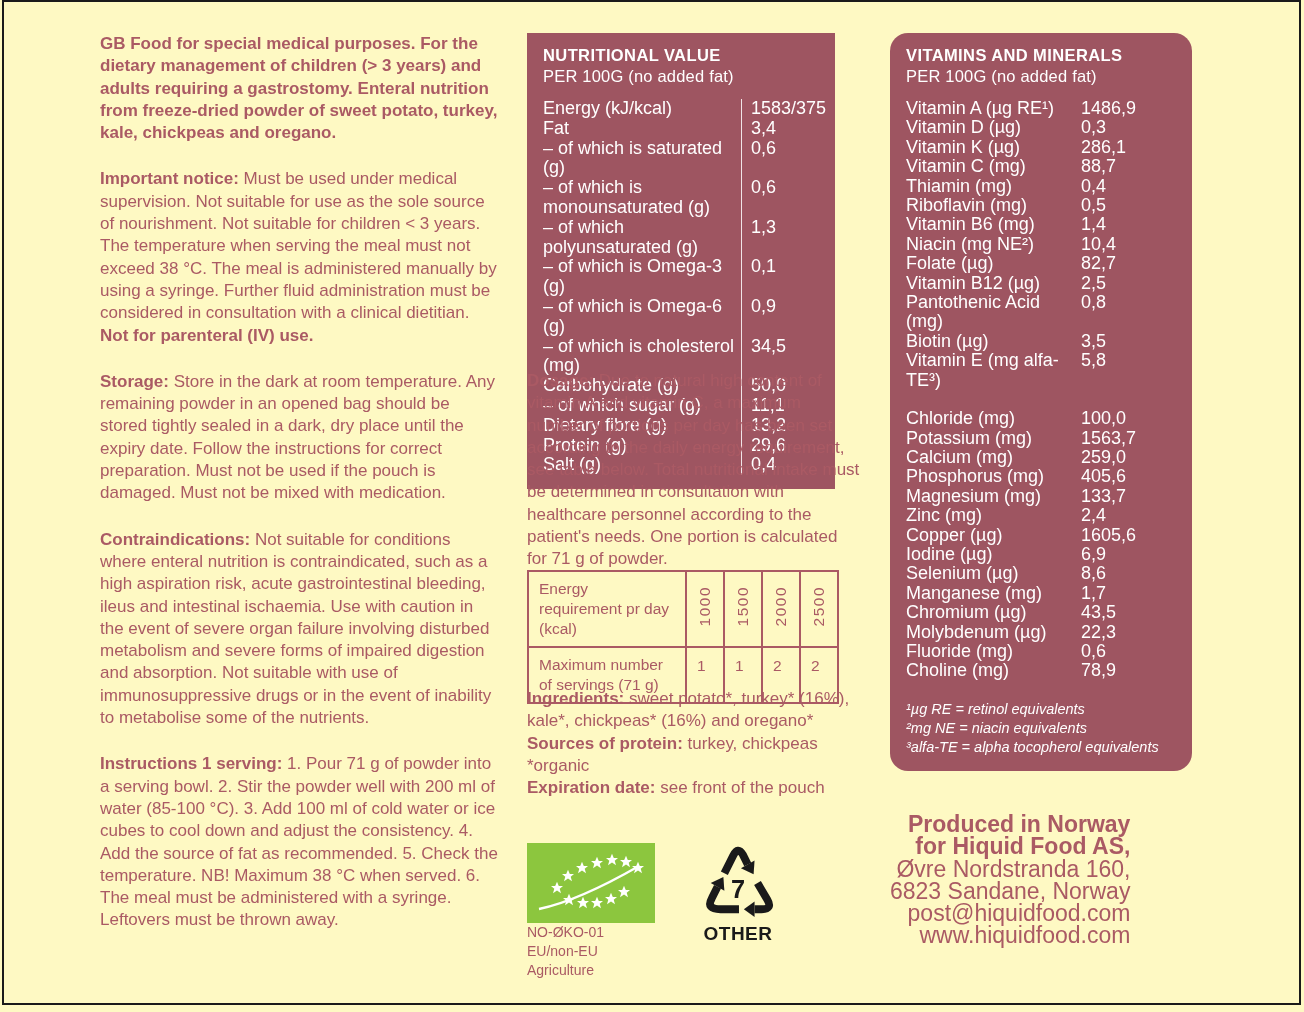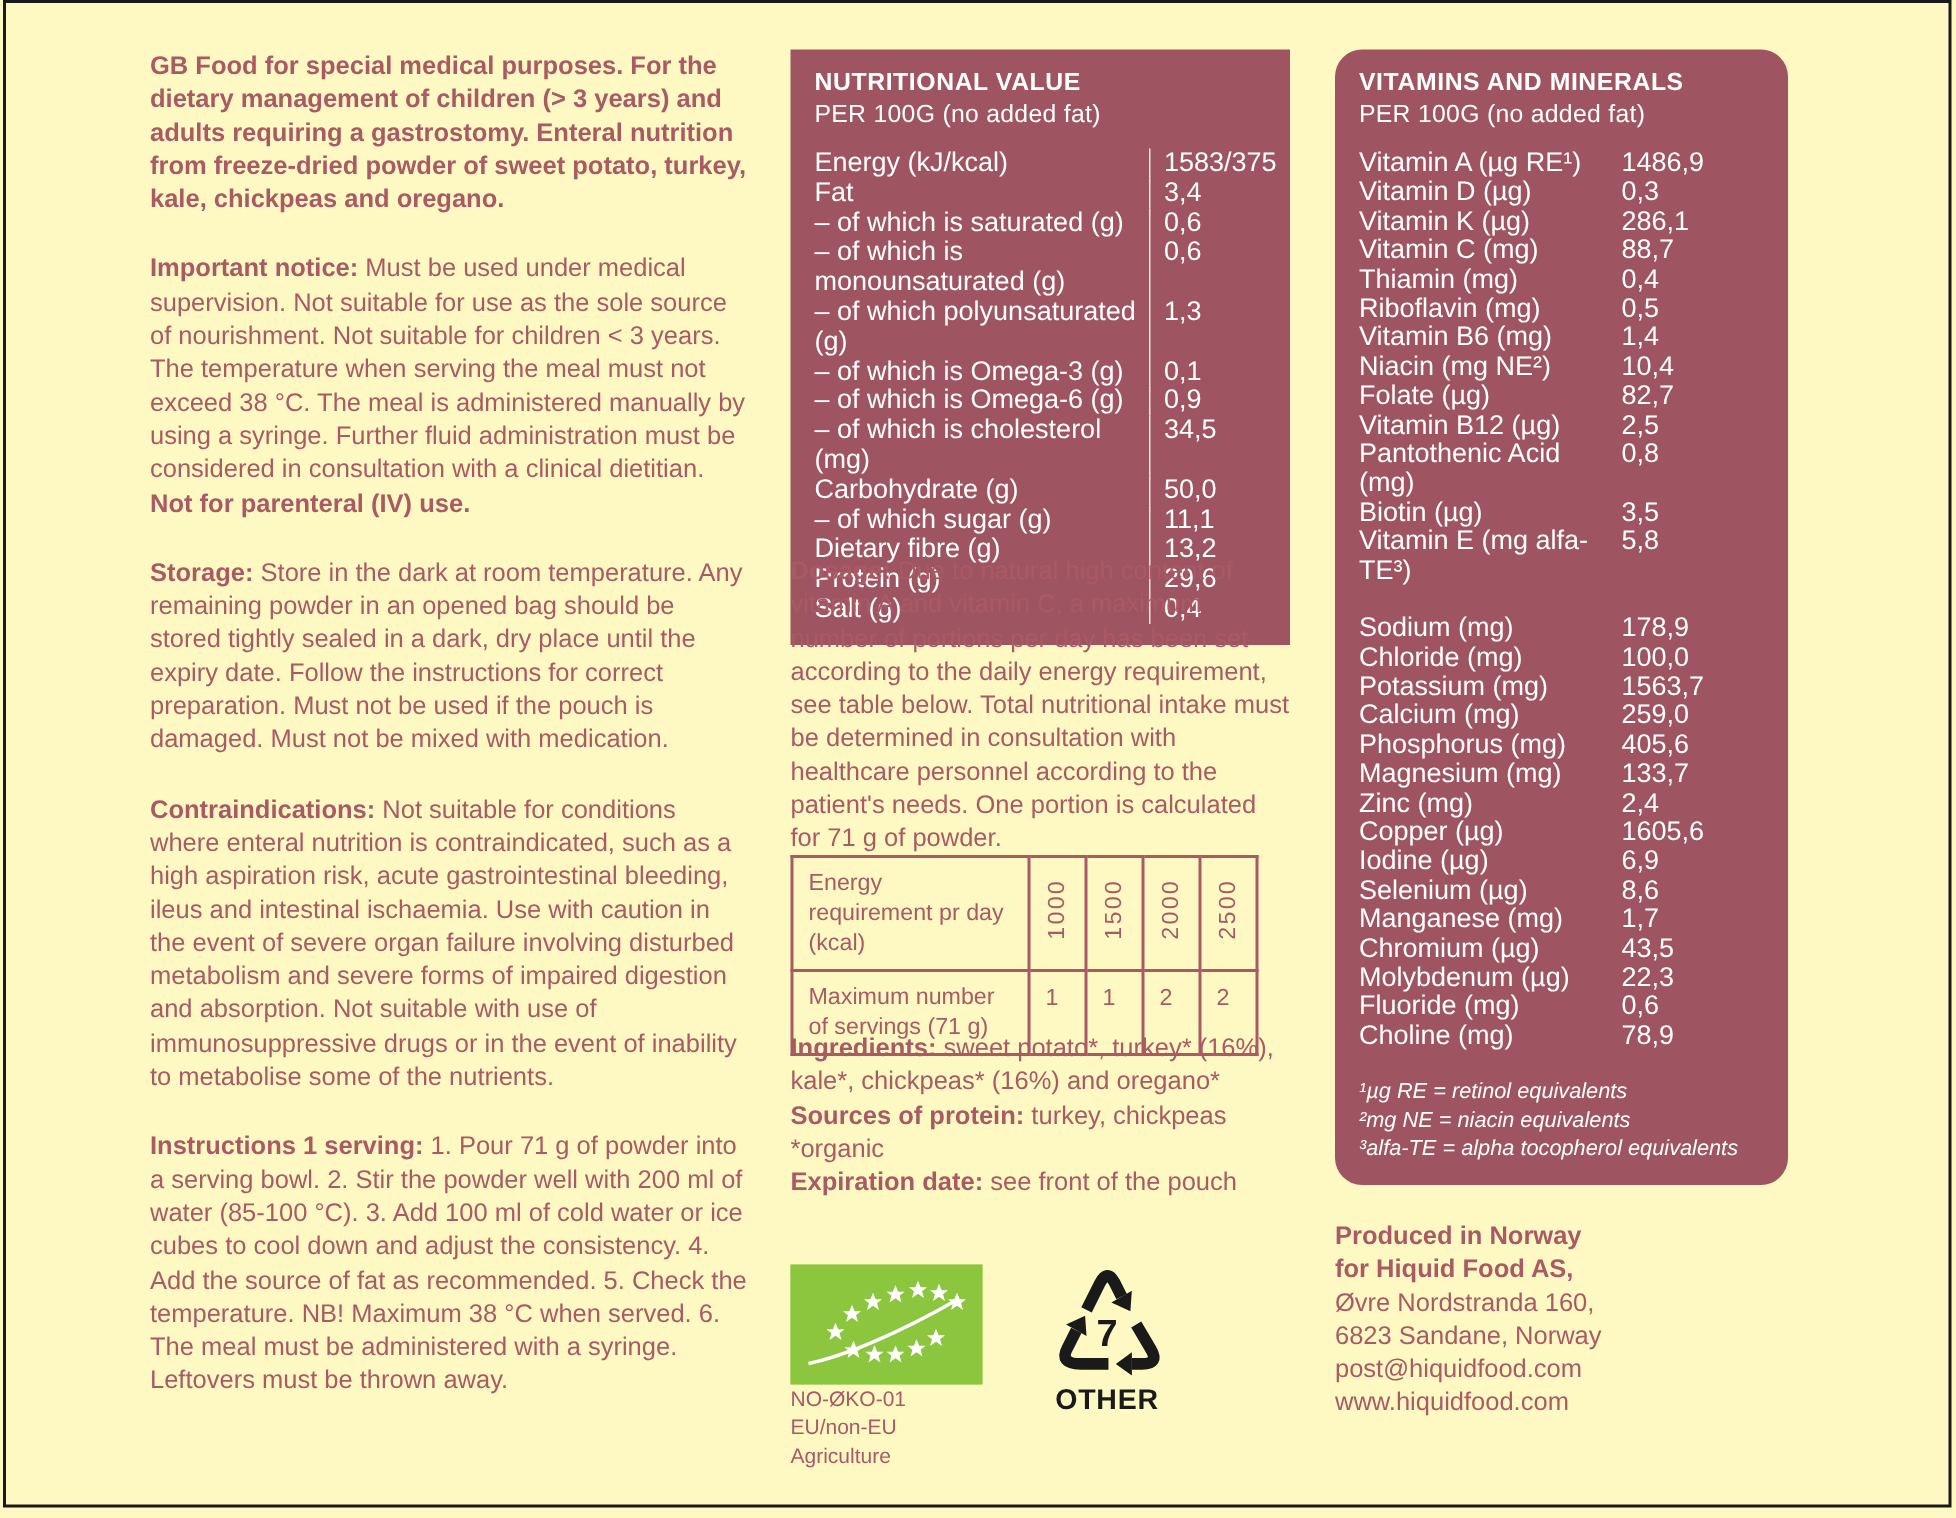--- a/index.html
+++ b/index.html
@@ -15,21 +15,21 @@
 
   
   .col-left{position:absolute;left:100px;top:33px;width:400px;color:var(--ink);
             font-size:17px;line-height:22.3px;}
   .col-left p{margin-bottom:24px;}
   .lead{font-weight:bold;}
   .intro{font-weight:bold;margin-bottom:28px;}
 
   
   .panel{background:var(--panel);color:#fff;padding:12px 16px 14px 16px;}
-  .panel-mid{position:absolute;left:527px;top:33px;width:333px;}
+  .panel-mid{position:absolute;left:527px;top:33px;width:308px;}
   .panel-right{position:absolute;left:890px;top:33px;width:302px;border-radius:18px;}
   .panel-title{font-size:16.5px;font-weight:bold;letter-spacing:.4px;line-height:21px;}
   .panel-sub{font-size:16.5px;font-weight:normal;letter-spacing:.2px;line-height:21px;margin-bottom:12px;}
   .prow{display:flex;font-size:18px;line-height:19.8px;}
   .prow .lab{flex:1;}
   .nut .prow .val{width:78px;border-left:1px solid rgba(255,255,255,.85);padding-left:9px;}
   .vit .prow{line-height:19.4px;}
   .vit .prow .val{width:95px;}
   .gap{height:19px;}
   .fnotes{font-size:14.5px;font-style:italic;line-height:19px;margin-top:0;}
@@ -46,21 +46,21 @@
   .vert{writing-mode:vertical-rl;transform:rotate(180deg);font-size:15.5px;letter-spacing:1.5px;display:inline-block;}
   .ingr{top:688px;}
   .logos{top:843px;display:flex;align-items:flex-start;}
   .eu-wrap{width:128px;}
   .eu-logo{width:128px;height:80px;background:var(--green);display:block;}
   .eu-code{font-size:14px;line-height:19px;color:var(--ink);}
   .recy{margin-left:40px;width:86px;text-align:center;color:var(--black);}
   .recy-label{font-weight:bold;font-size:19px;letter-spacing:.5px;margin-top:-2px;}
 
   
-  .producer{position:absolute;left:890px;top:813px;color:var(--ink);font-size:17px;line-height:22.3px;}
+  .producer{position:absolute;left:890px;top:813px;color:var(--ink);font-size:23px;line-height:22.3px;text-align:right;}
   .producer .b{font-weight:bold;}
 </style>
 </head>
 <body>
 
 <div class="page">
   <div class="frame"></div>
 
   <div class="col-left">
     <p class="intro">GB Food for special medical purposes. For the dietary management of children (&gt; 3 years) and adults requiring a gastrostomy. Enteral nutrition from freeze-dried powder of sweet potato, turkey, kale, chickpeas and oregano.</p>
@@ -292,24 +292,20 @@
         </div>
 
         <div class="prow">
           <span class="lab">Vitamin E (mg alfa-TE³)</span>
           <span class="val">5,8</span>
         </div>
       </div>
     <div class="gap"></div>
     <div>
 
-        <div class="prow">
-          <span class="lab">Sodium (mg)</span>
-          <span class="val">178,9</span>
-        </div>
 
         <div class="prow">
           <span class="lab">Chloride (mg)</span>
           <span class="val">100,0</span>
         </div>
 
         <div class="prow">
           <span class="lab">Potassium (mg)</span>
           <span class="val">1563,7</span>
         </div>

